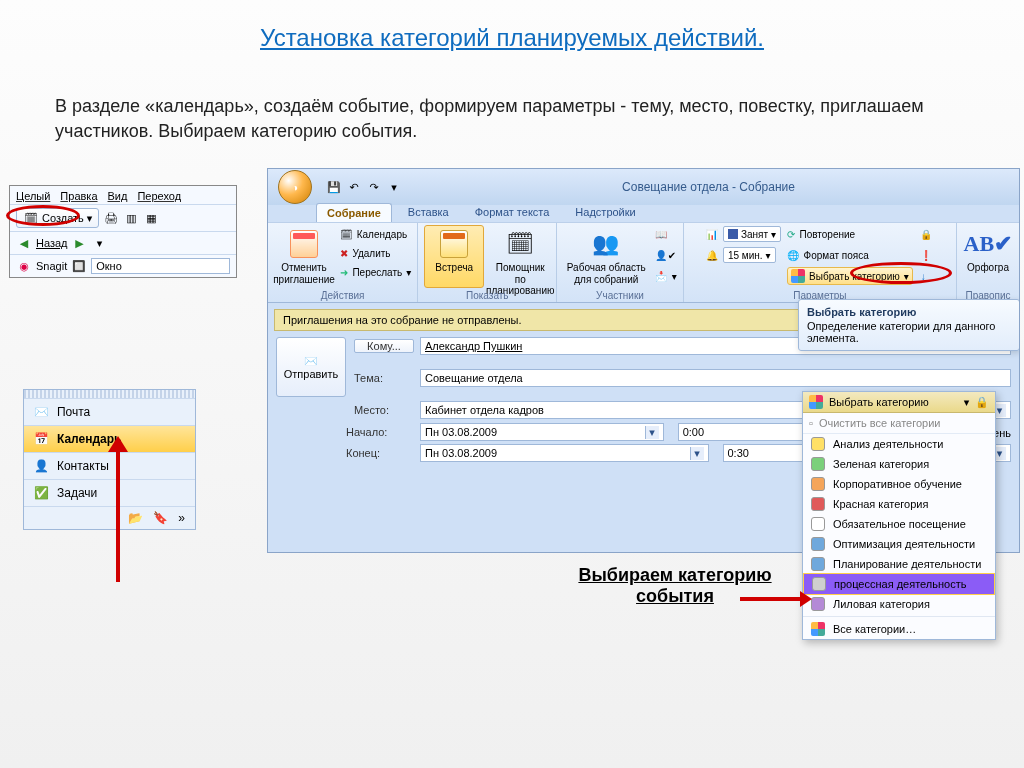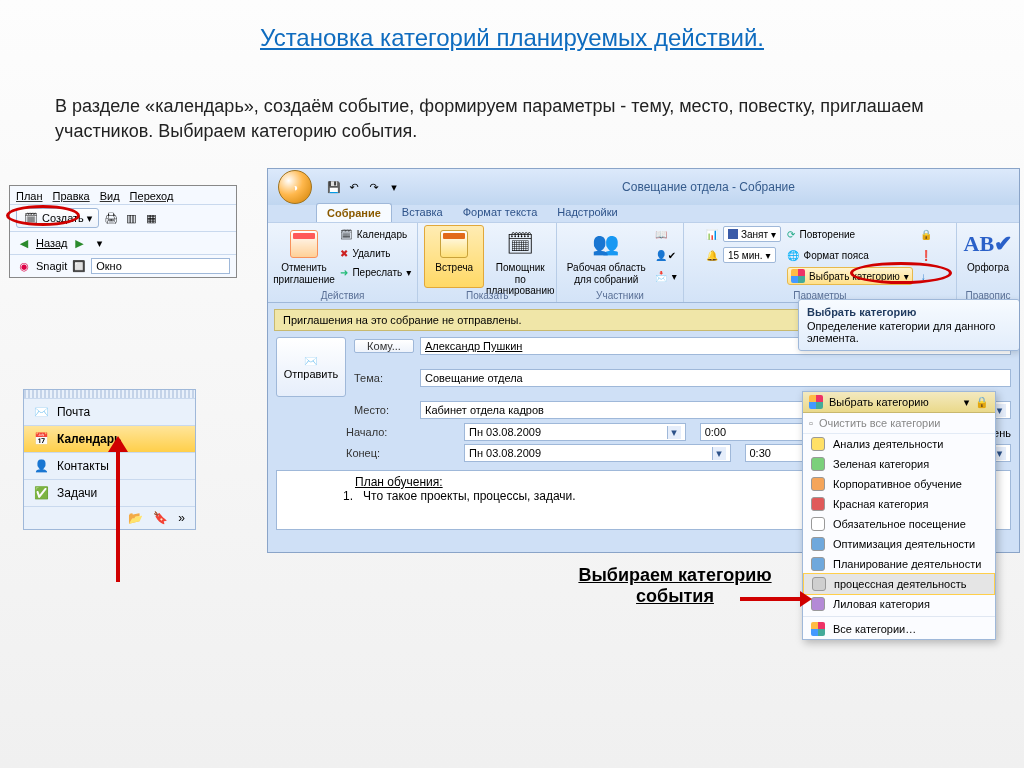--- a/index.html
+++ b/index.html
@@ -93,21 +93,21 @@
     left: 267px; top: 168px; width: 753px; height: 385px;
     border: 1px solid #8aa4c8;
     background: #cfe0f6;
     overflow: hidden;
     font-size: 11px;
   }
   .title-bar { display:flex; align-items:center; gap:6px; padding:3px 10px; background: linear-gradient(#dce9fb,#c0d6f0); }
   .title-bar .qat { display:flex; gap:4px; align-items:center; margin-left:8px; }
   .title-center { flex:1; text-align:center; color:#355b8c; font-size:12px; }
   .office-btn { width:34px; height:34px; border-radius:50%; background: radial-gradient(circle at 30% 30%, #fff, #ffb84d 45%, #cf7f00); border:1px solid #9e7320; margin:-2px 0; display:flex; align-items:center; justify-content:center; font-weight:bold; font-size:10px; color:#fff;}
-  .tabs { display:flex; gap:0; padding-left:48px; margin-top:-2px; }
+  .tabs { display:flex; gap:6px; padding-left:48px; margin-top:-2px; }
   .tab { padding:3px 10px; color:#2d5289; }
   .tab.active { background:#f7fbff; border:1px solid #9fb8d9; border-bottom:none; border-radius:3px 3px 0 0; font-weight:bold; color:#8a5a00;}
   .ribbon { display:flex; background: linear-gradient(#edf4fd,#d3e3f7); border-top:1px solid #bcd0ea; border-bottom:1px solid #9fb8d9; }
   .rgroup { border-right:1px solid #b8cde7; padding:2px 6px 1px 6px; display:flex; flex-direction:column; align-items:center; }
   .rgroup-body { display:flex; align-items:flex-start; gap:6px; height:64px; }
   .rgroup-label { font-size:10px; color:#5a7096; padding-top:1px; }
   .rbtn-big { display:flex; flex-direction:column; align-items:center; justify-content:center; width:60px; padding:2px; font-size:10px; text-align:center; line-height:1.15; border:1px solid transparent; border-radius:3px; }
   .rbtn-big.highlight { background: linear-gradient(#ffecb3,#ffd966); border:1px solid #e1a83a; }
   .rbtn-icon-big { width:32px; height:32px; margin-bottom:2px; display:flex; align-items:center; justify-content:center; font-size:22px; }
   .rbtn-row { display:flex; align-items:center; gap:4px; font-size:10px; white-space:nowrap; height:18px; }
@@ -125,21 +125,21 @@
   .form-rows { display:flex; flex-direction:column; gap:14px; flex:1; }
   .form-row { display:flex; align-items:center; gap:6px; }
   .form-label { width:60px; font-size:11px; color:#333; }
   .form-label.btn { border:1px solid #9fb8d9; background: linear-gradient(#fff,#eef3fb); border-radius:2px; text-align:center; }
   .form-input { flex:1; border:1px solid #9fb8d9; background:#fff; height:18px; padding:0 4px; font-size:11px; display:flex; align-items:center; }
   .dd { width:14px; text-align:center; border-left:1px solid #9fb8d9; color: #2d5289; background:#e6eefb; margin-left:auto;}
 
   .form-area2 { padding:4px 8px 0 78px; display:flex; flex-direction:column; gap:3px; }
   .time-row { display:flex; align-items:center; gap:14px; }
   .time-row .form-label{ width:60px; }
-  .date-box{ width:140px;margin-left:44px; }
+  .date-box{ width:140px; }
   .time-box{ width:80px; }
   .chk{ width:11px; height:11px; border:1px solid #888; display:inline-block; margin-right:3px;}
   .editor { margin:8px 8px 0 8px; height:60px; background:#fff; border:1px solid #9fb8d9; padding:4px 8px; font-size:12px; }
   .editor u{ text-decoration: underline; }
 
   
   .cat-tooltip {
     position:absolute; right:-1px; top: 130px;
     width:222px;
     background: linear-gradient(#f7fbff,#e2edfb);
@@ -156,21 +156,21 @@
     width: 194px;
     background:#fbfcff;
     border:1px solid #9fb8d9;
     box-shadow: 2px 3px 8px rgba(0,0,0,.25);
     font-size:11px;
   }
   .cat-dd-top { display:flex; align-items:center; gap:6px; padding:3px 6px; background:linear-gradient(#f3e9c0,#ead98a); border-bottom:1px solid #c9b86e;}
   .cat-dd-clear { padding:4px 6px 4px 6px; color:#888; display:flex; align-items:center; gap:6px; border-bottom:1px solid #e3ebf6;}
   .cat-list { display:flex; flex-direction:column; }
   .cat-item { display:flex; align-items:center; gap:8px; padding:3px 8px; }
-  .cat-item.sel { background:#e5e5e5; border:1px solid #ffcf4a; margin:-1px 0; }
+  .cat-item.sel { background:#8b5cf6; border:1px solid #ffcf4a; margin:-1px 0; }
   .cat-sq { width:14px; height:14px; border:1px solid #999; border-radius:3px; }
   .cat-all-ic { width:14px; height:14px; background: conic-gradient(#e36 0 90deg,#4a9 90deg 180deg,#49f 180deg 270deg,#fb4 270deg 360deg); border-radius:2px;}
   .cat-dd .sep{ height:1px; background:#e0e7f2; margin:2px 0; }
 
   .annot {
     position:absolute; left: 545px; top: 565px; width: 260px;
     text-align:center; font-size:18px; font-weight:bold; color:#000;
     text-decoration: underline;
   }
   .annot-arrow {
@@ -184,21 +184,21 @@
   }
 </style>
 </head>
 <body>
 
 <div class="slide-title">Установка категорий планируемых действий.</div>
 <div class="slide-body">В разделе «календарь», создаём событие, формируем параметры  - тему, место, повестку, приглашаем участников. Выбираем категорию события.</div>
 
 <div class="nav-panel">
   <div class="menu-row">
-    <span>План</span>
+    <span>Целый</span>
     <span>Правка</span>
     <span>Вид</span>
     <span>Переход</span>
   </div>
   <div class="nav-row">
     <span class="create-btn">
       <span class="icon-sq">🗓</span>
       <span>Создать</span>
       <span>▾</span>
     </span>
@@ -448,29 +448,20 @@
           <span>Пн 03.08.2009</span>
           <span class="dd">▾</span>
         </div>
       <div class="form-input time-box">
           <span>0:30</span>
           <span class="dd">▾</span>
         </div>
     </div>
   </div>
 
-  <div class="editor">
-    <div style="margin-left:70px">
-      <u>План обучения:</u>
-      <div style="display:flex;gap:10px;margin-left:-12px">
-        <span>1.</span>
-        <span>Что такое проекты, процессы, задачи.</span>
-      </div>
-    </div>
-  </div>
 
   <div class="cat-tooltip">
     <div class="tthead">Выбрать категорию</div>
     <div>Определение категории для данного элемента.</div>
   </div>
 </div>
 
 <div class="cat-dd">
   <div class="cat-dd-top">
     <span class="cat-all-ic"></span>

